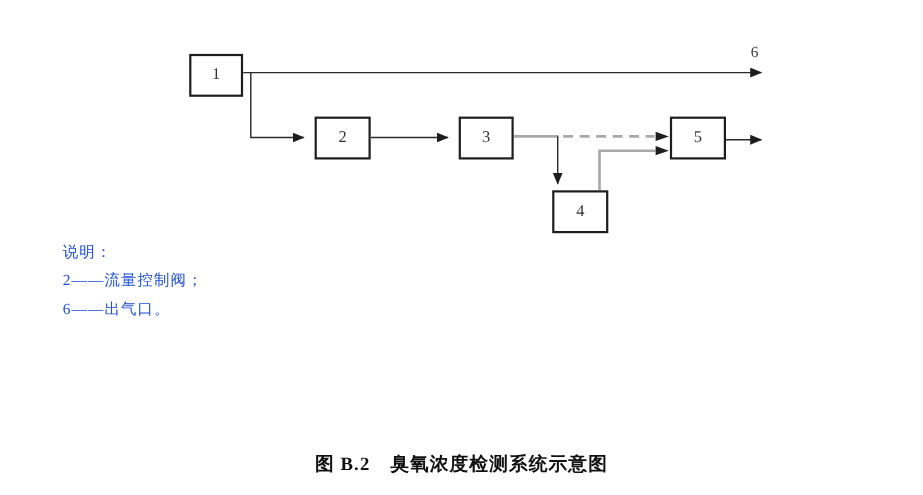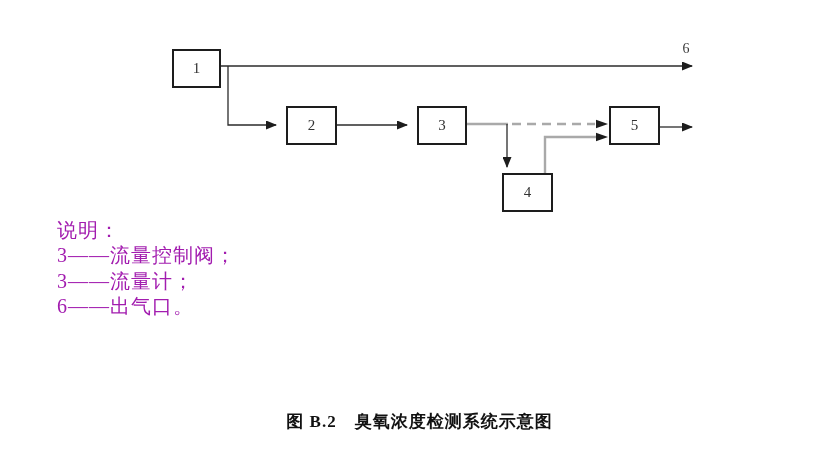--- a/index.html
+++ b/index.html
@@ -43,23 +43,23 @@
     left: 678px; top: 41px;
     width: 16px;
     text-align: center;
     font-size: 14px;
     color: #3a3a3a;
   }
   
   #legend {
     position: absolute;
     left: 57px; top: 218px;
-    font-size: 20px;
+    font-size: 14px;
     line-height: 25.4px;
-    color: #a21caf;
+    color: #1d4ed8;
     letter-spacing: 1px;
   }
   
   #caption {
     position: absolute;
     left: 0; top: 410px;
     width: 839px;
     text-align: center;
     font-weight: bold;
     font-size: 17px;
@@ -112,22 +112,21 @@
     <span>4</span>
   </div>
   <div id="box5" class="dbox">
     <span>5</span>
   </div>
 
   <div id="outlet-label">6</div>
 
   <div id="legend">
     <div>说明：</div>
-    <div>3——流量控制阀；</div>
-    <div>3——流量计；</div>
+    <div>2——流量控制阀；</div>
     <div>6——出气口。</div>
   </div>
 
   <div id="caption">
     <span class="fig-no">图 B.2</span><span>臭氧浓度检测系统示意图</span>
   </div>
 
 </div>
 
 </body></html>

